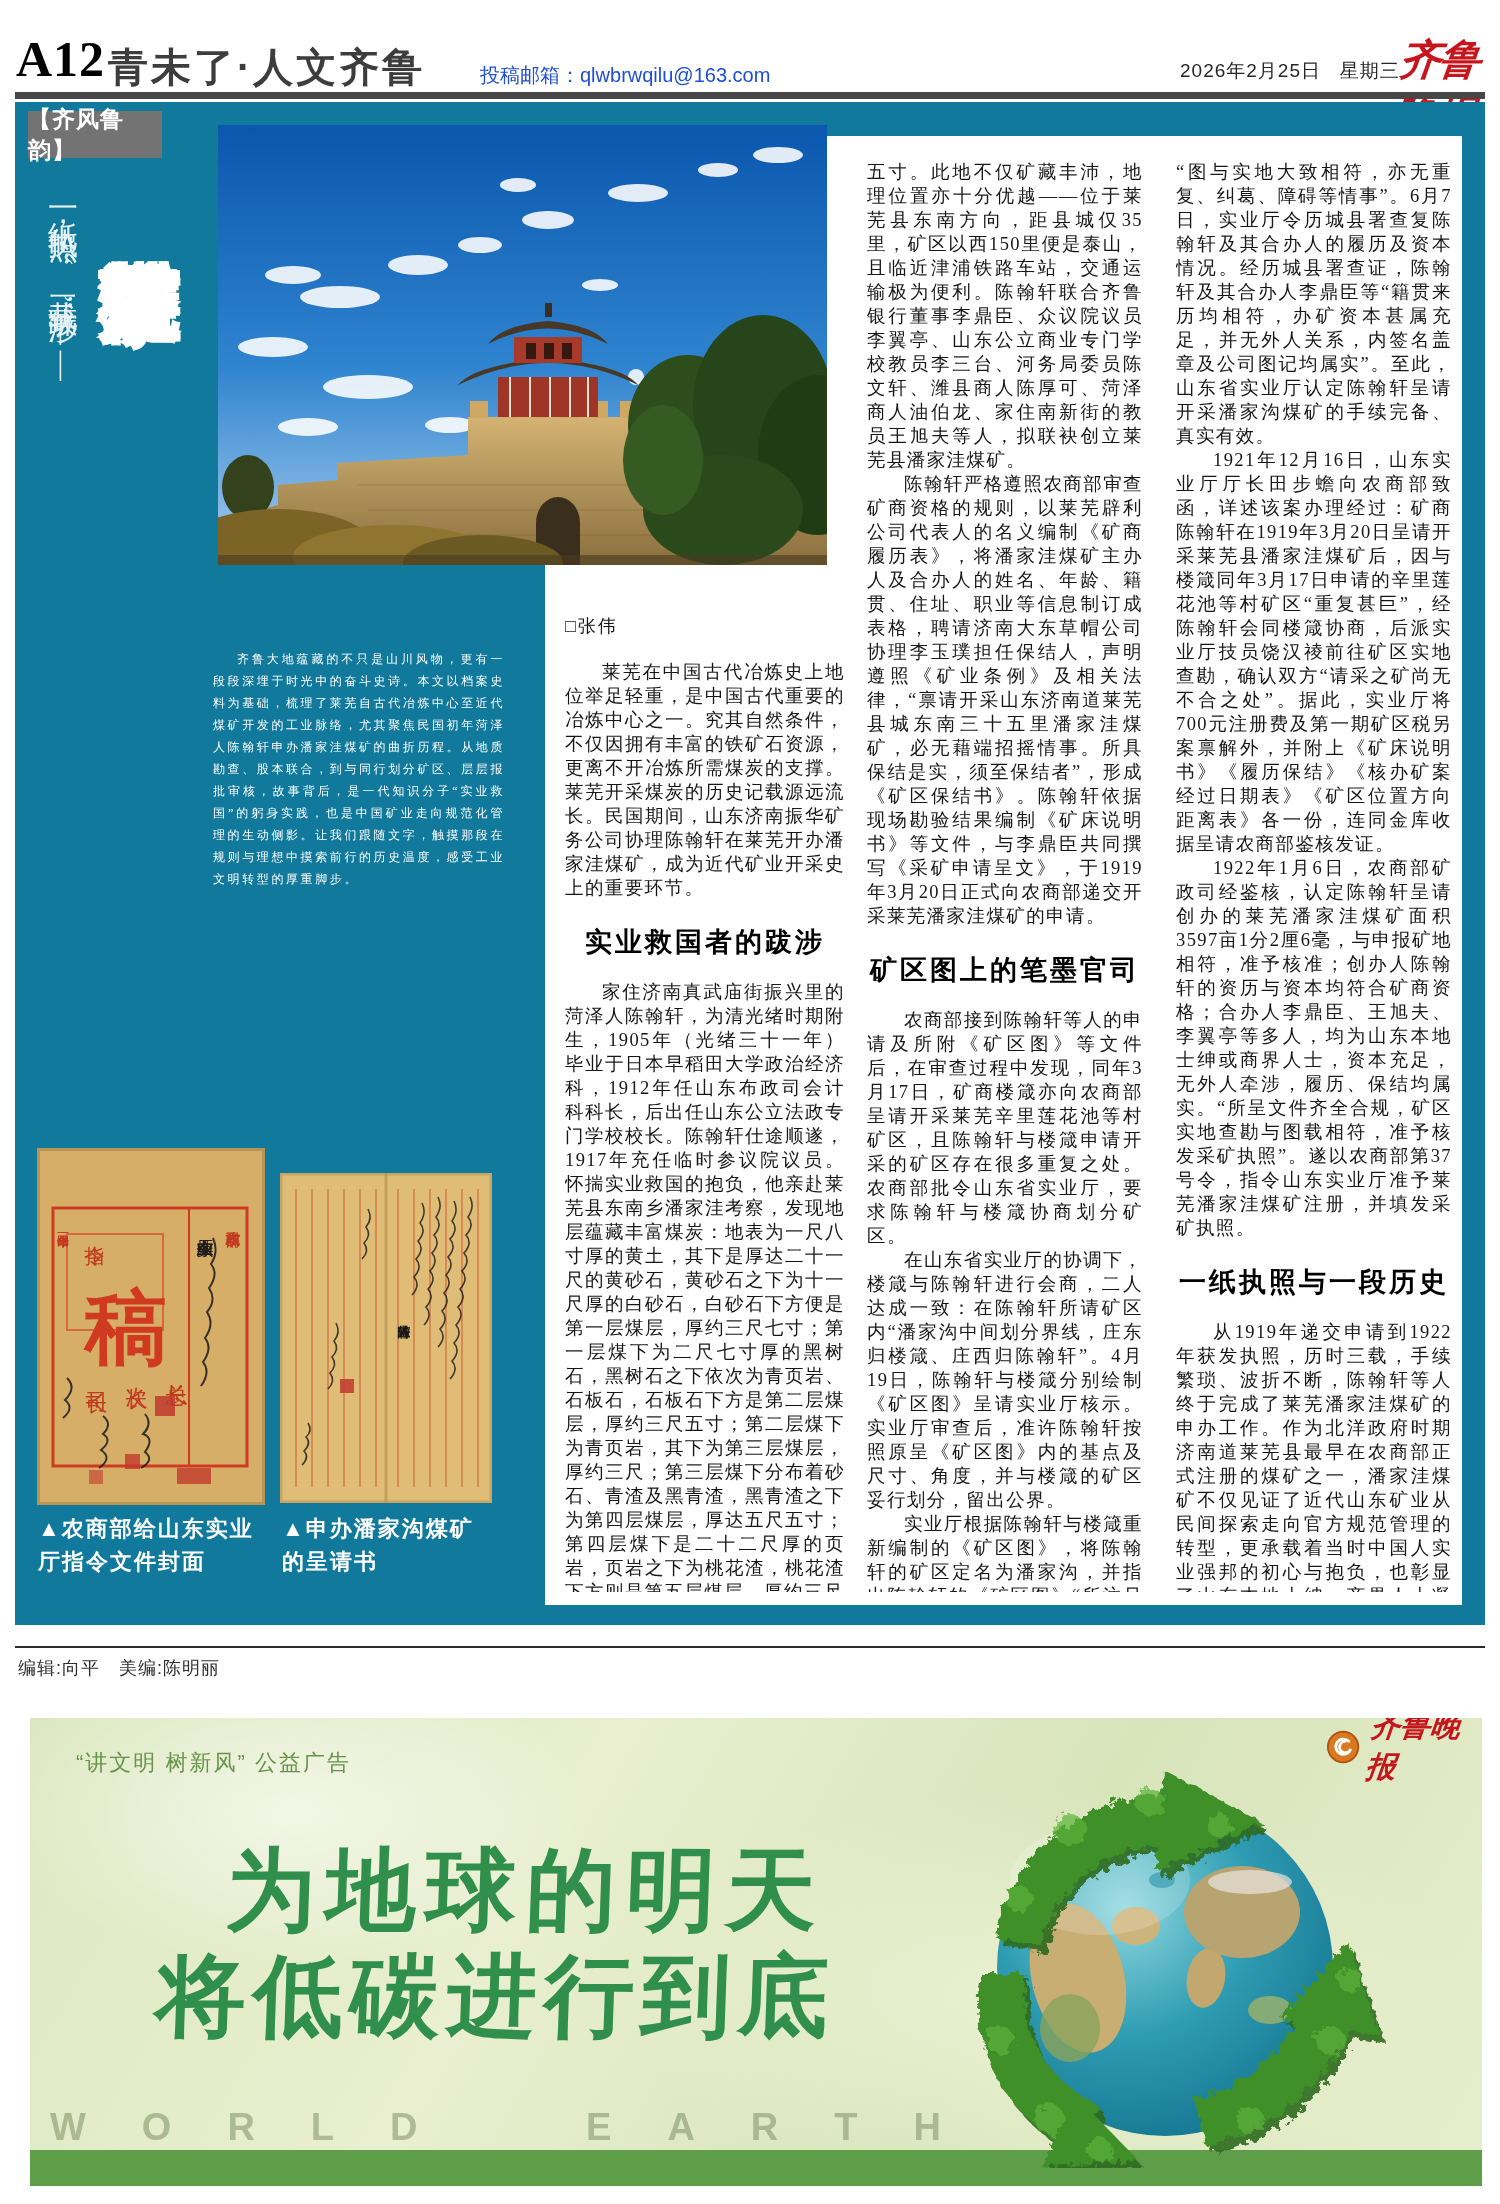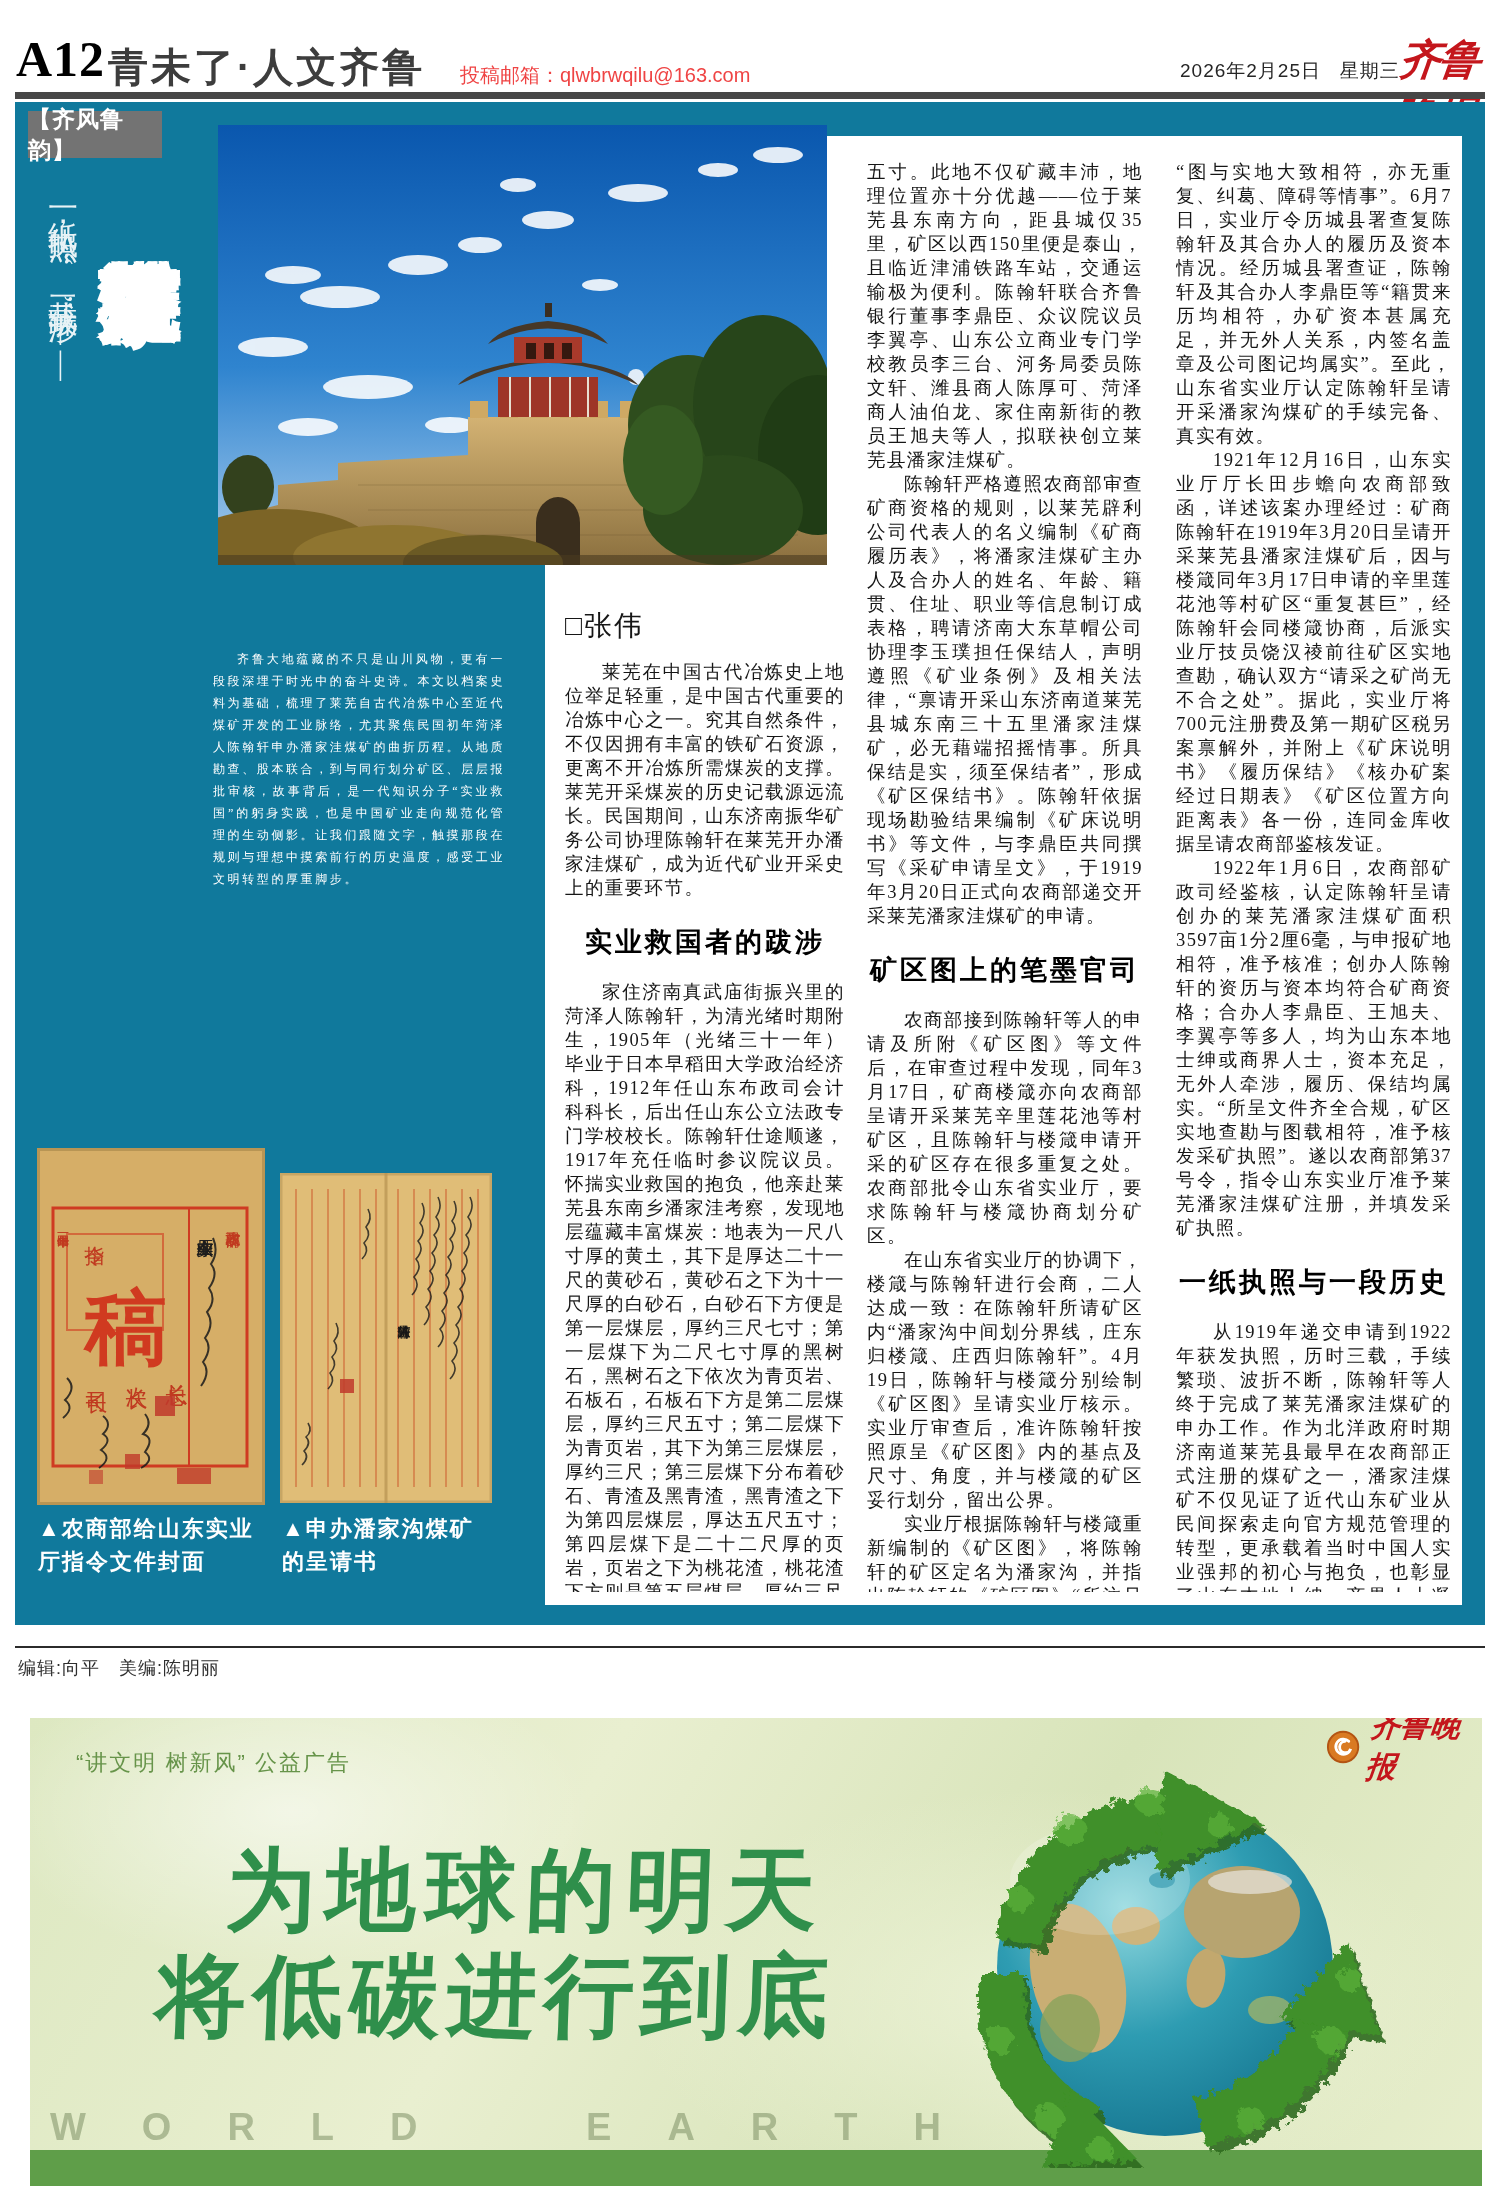--- a/index.html
+++ b/index.html
@@ -3,21 +3,21 @@
 <meta charset="utf-8">
 <style>
   html,body{margin:0;padding:0;background:#ffffff;}
   #page{position:relative;width:1500px;height:2204px;background:#ffffff;overflow:hidden;
         font-family:"Liberation Serif","DejaVu Serif",serif;}
   .abs{position:absolute;}
   
   #page-label{left:16px;top:30px;font-size:50px;font-weight:bold;color:#000000;letter-spacing:1px;}
   #section-title{left:108px;top:40px;font-size:40px;font-weight:bold;color:#3d3d3d;letter-spacing:3px;
                  font-family:"Liberation Sans","DejaVu Sans",sans-serif;}
-  #email{left:460px;top:62px;font-size:20px;color:#ef4444;font-family:"Liberation Sans","DejaVu Sans",sans-serif;}
+  #email{left:480px;top:62px;font-size:20px;color:#1d4ed8;font-family:"Liberation Sans","DejaVu Sans",sans-serif;}
   #date-block{left:1180px;top:58px;font-size:19px;color:#262626;font-family:"Liberation Sans","DejaVu Sans",sans-serif;letter-spacing:1px;}
   #masthead-logo{left:1396px;top:32px;font-size:42px;color:#c4161c;font-weight:bold;font-style:italic;
                  transform:skewX(-6deg);letter-spacing:-2px;}
   #header-bar{left:15px;top:92px;width:1470px;height:7px;background:#474747;}
   
   #teal-frame{left:15px;top:102px;width:1470px;height:1523px;background:#10799c;}
   #article-box{left:545px;top:136px;width:917px;height:1469px;background:#ffffff;overflow:hidden;}
   
   #badge{left:28px;top:111px;width:134px;height:47px;background:#737373;color:#fff;
          font-size:23px;font-weight:bold;display:flex;align-items:center;justify-content:center;
@@ -36,21 +36,21 @@
   
   .col{position:absolute;color:#161616;font-size:18.5px;line-height:24px;letter-spacing:1.4px;
        text-align:justify;overflow:hidden;}
   #col1{left:565px;top:600px;width:280px;height:992px;}
   #col2{left:867px;top:160px;width:276px;height:1432px;}
   #col3{left:1176px;top:160px;width:276px;height:1432px;}
   .col p{margin:0 0 0 0;text-indent:2em;}
   .col p.cont{text-indent:0;}
   .col h3{margin:30px 0 26px 0;font-size:27px;text-align:center;letter-spacing:3px;color:#000;
           font-weight:bold;}
-  #byline{font-size:28px;letter-spacing:2px;margin:14px 0 22px 0;text-indent:0;}
+  #byline{font-size:18px;letter-spacing:2px;margin:14px 0 22px 0;text-indent:0;}
   
   #footer-rule{left:15px;top:1646px;width:1470px;height:2px;background:#2b2b2b;}
   #editors{left:18px;top:1656px;font-size:18px;color:#2e2e2e;letter-spacing:1px;
            font-family:"Liberation Sans","DejaVu Sans",sans-serif;}
   
   #ad{left:30px;top:1718px;width:1452px;height:468px;overflow:hidden;
       background:
         radial-gradient(ellipse 500px 260px at 18% 20%, rgba(255,255,255,.55), rgba(255,255,255,0) 60%),
         radial-gradient(ellipse 600px 300px at 70% 60%, rgba(237,243,215,.9), rgba(237,243,215,0) 70%),
         linear-gradient(120deg,#dde8c1 0%, #e9efd0 35%, #d8e4ba 65%, #e7eecc 100%);}

